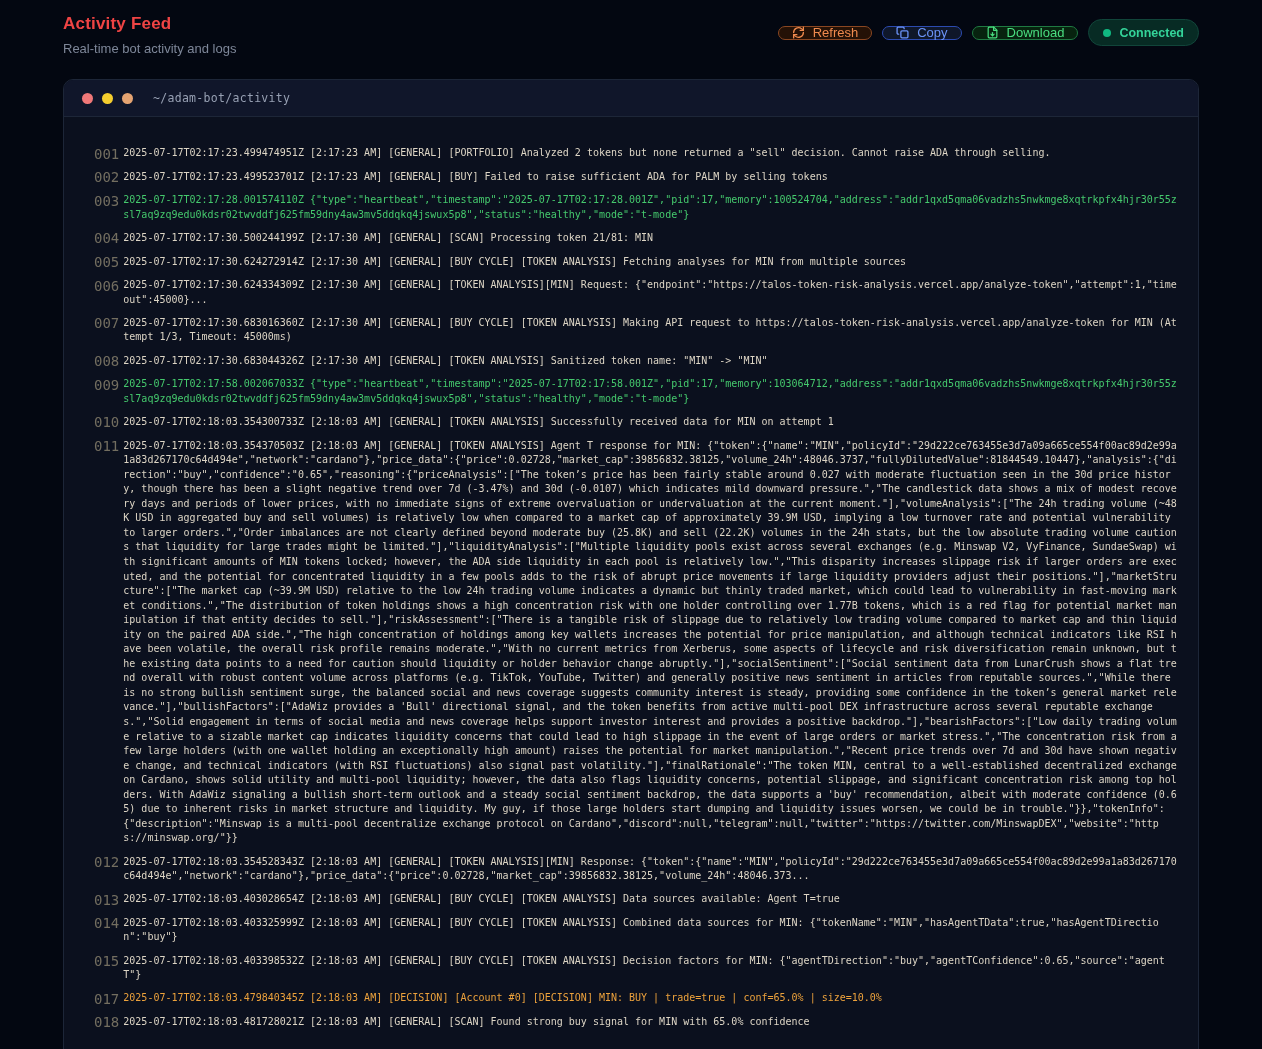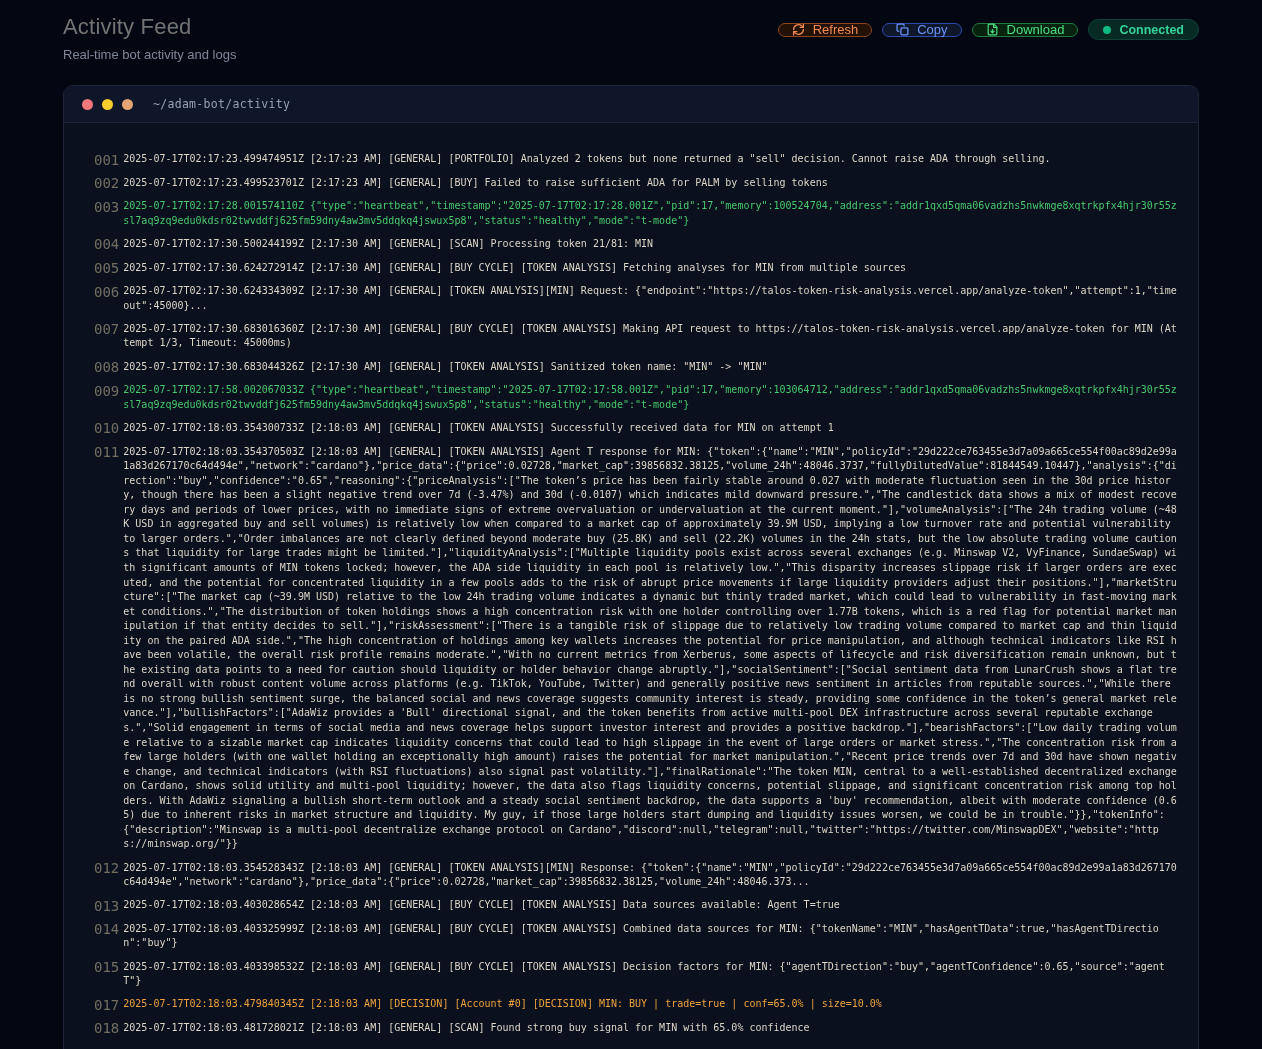--- a/index.html
+++ b/index.html
@@ -6,36 +6,36 @@
   html, body { width: 1262px; height: 1049px; overflow: hidden; }
   body {
     background: #030711;
     font-family: "Liberation Sans", sans-serif;
     color: #e5e7eb;
   }
   .page { padding: 14px 63px 0 63px; }
 
   
   .top { display: flex; justify-content: space-between; align-items: flex-start; }
-  .page-title { font-size: 22px; font-weight: 400; color: #737373; letter-spacing: .2px; }
+  .page-title { font-size: 17px; font-weight: 700; color: #ef4444; letter-spacing: .2px; }
   .page-subtitle { margin-top: 7px; font-size: 13px; color: #7e8799; }
   .actions { display: flex; align-items: center; gap: 10px; margin-top: 5px; }
   .btn {
     display: inline-flex; align-items: center; gap: 8px;
     height: 14px; padding: 0 13px; border-radius: 7px;
     font-size: 13px; font-weight: 500; cursor: pointer;
     background: transparent; font-family: "Liberation Sans", sans-serif;
   }
   .btn svg { display: block; }
   .btn-refresh { color: #f08a4e; border: 1px solid #8a4722; background: #241106; }
   .btn-copy { color: #6b93f7; border: 1px solid #2c4bb0; background: #0f172a; }
   .btn-download { color: #4ade80; border: 1px solid #1f7a42; background: #07230f; }
   .badge {
     display: inline-flex; align-items: center; gap: 8px;
-    height: 21px; padding: 0 14px; border-radius: 999px;
+    height: 27px; padding: 0 14px; border-radius: 999px;
     background: #072b24; border: 1px solid #11453a;
     color: #34d399; font-size: 12.5px; font-weight: 700;
   }
   .badge .dot { width: 8px; height: 8px; border-radius: 50%; background: #10b981; }
 
   
   .terminal {
     margin-top: 23px;
     background: #0b101e;
     border: 1px solid #1d2638;

